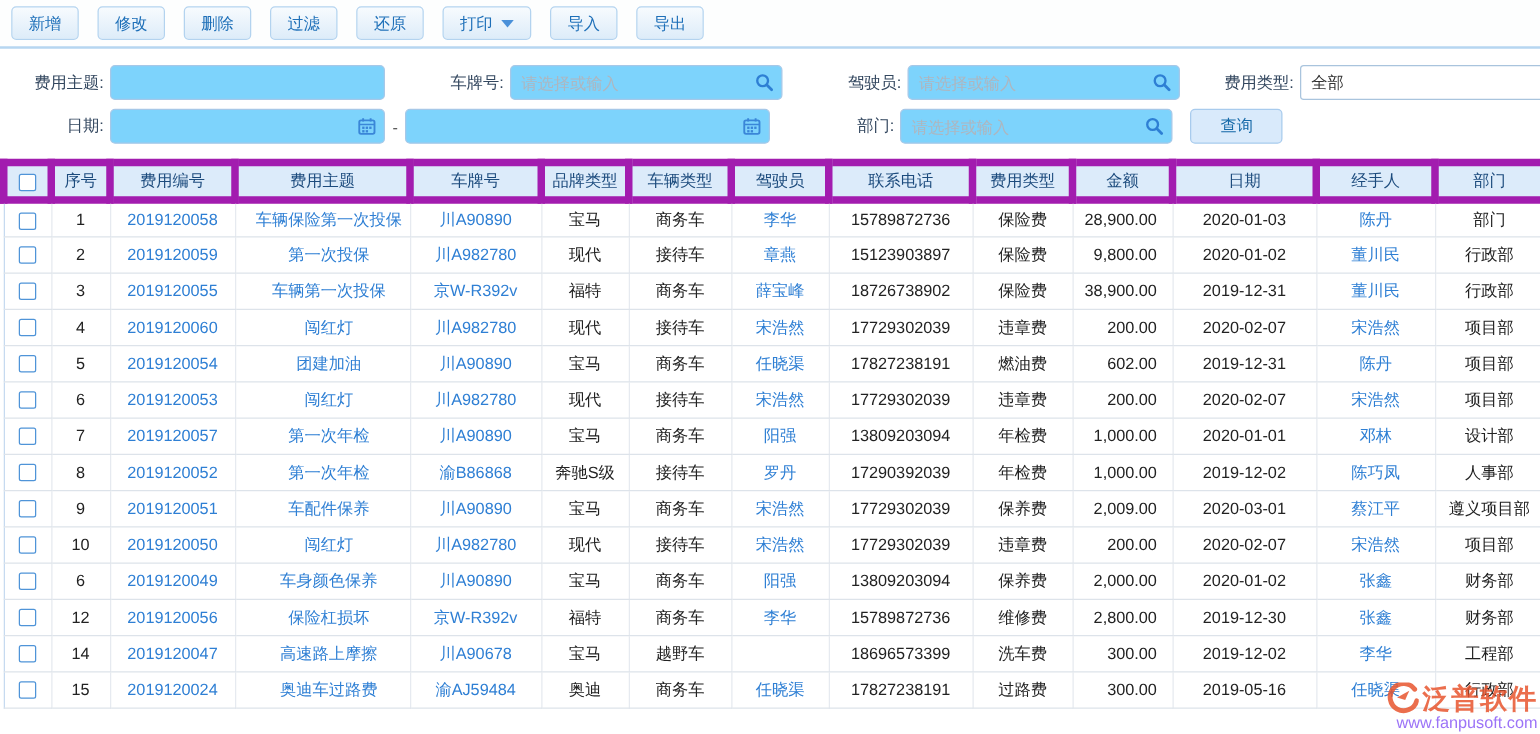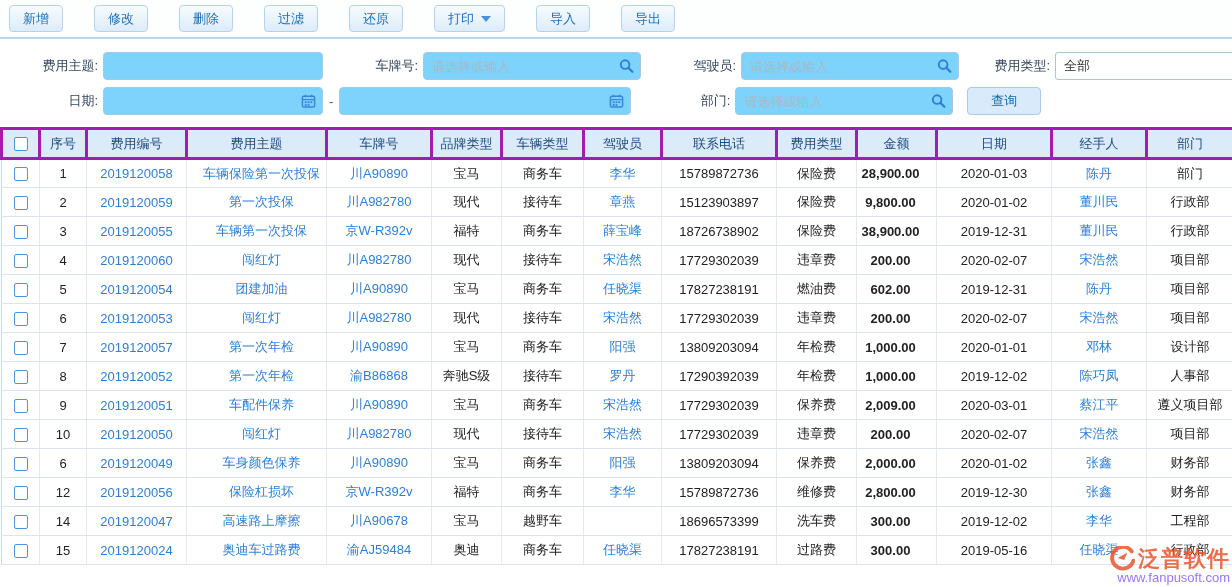--- a/index.html
+++ b/index.html
@@ -5,34 +5,34 @@
   * { box-sizing: border-box; margin: 0; padding: 0; }
   html, body { width: 1232px; height: 587px; }
   body {
     font-family: "Liberation Sans", "DejaVu Sans", sans-serif;
     background: #fff;
     overflow: hidden;
     position: relative;
   }
 
   
-  .toolbar { display: flex; align-items: center; gap: 31px; padding: 5px 9px; height: 37px; background: #fdfefe; }
+  .toolbar { display: flex; align-items: center; gap: 15px; padding: 5px 9px; height: 37px; background: #fdfefe; }
   .tb-btn {
     height: 27px; padding: 0 13px; font-size: 13px; color: #1d6fb8;
     background: linear-gradient(#f7fbfe, #ddecf9);
     border: 1px solid #b3d3ef; border-radius: 4px; cursor: pointer;
     font-family: inherit; display: inline-flex; align-items: center;
   }
   .caret { display: inline-block; width: 0; height: 0; margin-left: 7px;
     border-left: 5px solid transparent; border-right: 5px solid transparent;
     border-top: 6px solid #4a90d9; }
   .toolbar-divider { height: 2px; background: #b6d6f1; }
 
   
-  .filter-panel { padding: 7px 15px 8px; }
+  .filter-panel { padding: 7px 0 8px; }
   .filter-row { display: flex; align-items: center; height: 30px; margin-top: 5px; }
   .f-label { font-size: 13px; color: #33475f; text-align: right; padding-right: 5px; flex: none; }
   .w88 { width: 88px; } .w100 { width: 100px; } .w104 { width: 104px; } .w96 { width: 96px; }
   .input-wrap { position: relative; flex: none; }
   .f-input {
     width: 100%; height: 28px; border: 1px solid #a6c8e8; border-radius: 4px;
     font-size: 13px; padding: 0 26px 0 8px; color: #333; background: #7dd3fc;
     font-family: inherit; outline: none;
   }
   .f-input.no-icon { padding-right: 8px; }
@@ -46,31 +46,31 @@
   .search-btn {
     height: 28px; width: 74px; margin-left: 14px; background: #d9eafb;
     border: 1px solid #a8cbed; border-radius: 4px; color: #1569a8;
     font-size: 13px; cursor: pointer; font-family: inherit; flex: none;
   }
 
   
   table { width: 1232px; border-collapse: collapse; table-layout: fixed; margin-top: 3px; }
   th {
     height: 30px; background: #dcebfa; color: #1c4b7d; font-weight: normal;
-    font-size: 13px; border: 3px solid #a21caf; text-align: center;
+    font-size: 13px; border: 6px solid #a21caf; text-align: center;
   }
   td {
     height: 29px; font-size: 13px; color: #222; background: #fff;
     border-bottom: 1px solid #dde3ea; border-right: 1px solid #e6eaf0;
     overflow: hidden; white-space: nowrap;
   }
   td:first-child { border-left: 1px solid #c6daf0; }
   .center { text-align: center; }
   .left { text-align: center; padding-left: 10px; }
-  .right { text-align: center; padding-right: 12px; font-weight: bold; }
+  .right { text-align: right; padding-right: 12px; }
   .link { color: #2e7fd4; cursor: pointer; }
   .cb-cell { text-align: center; }
   .checkbox {
     display: inline-block; width: 14px; height: 14px; background: #fff;
     border: 1px solid #4f94d8; border-radius: 2px; vertical-align: middle; cursor: pointer;
   }
 
   
   .watermark {
     position: absolute; right: 2px; bottom: 2px; width: 160px;

